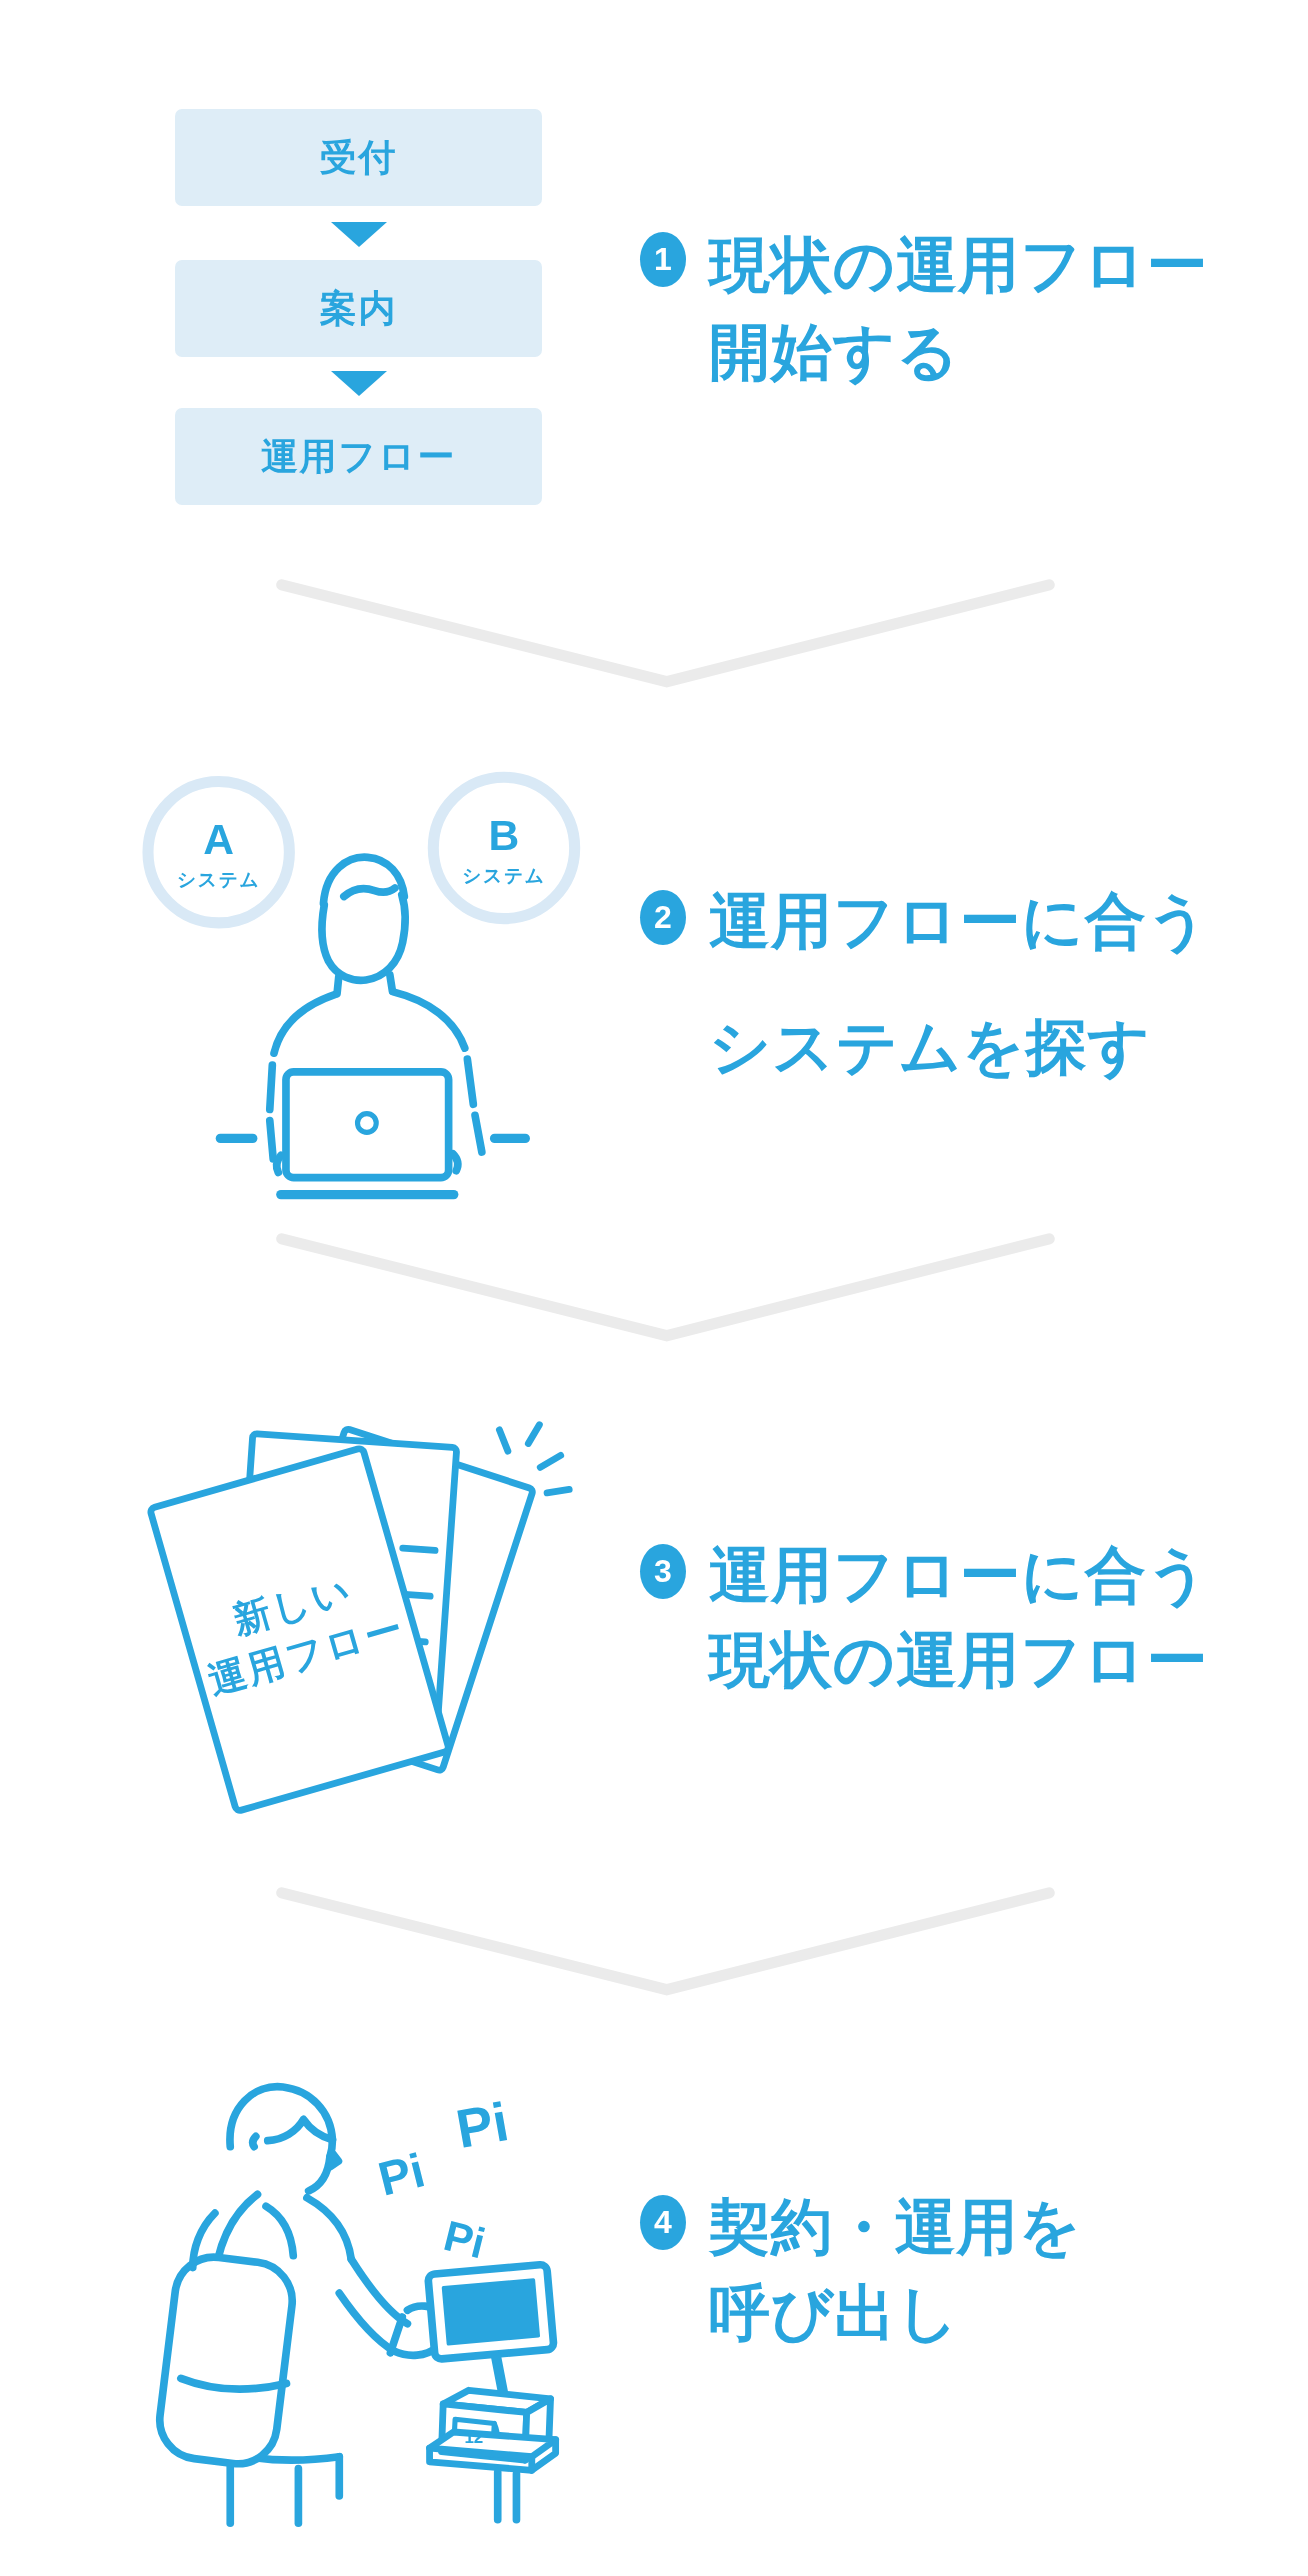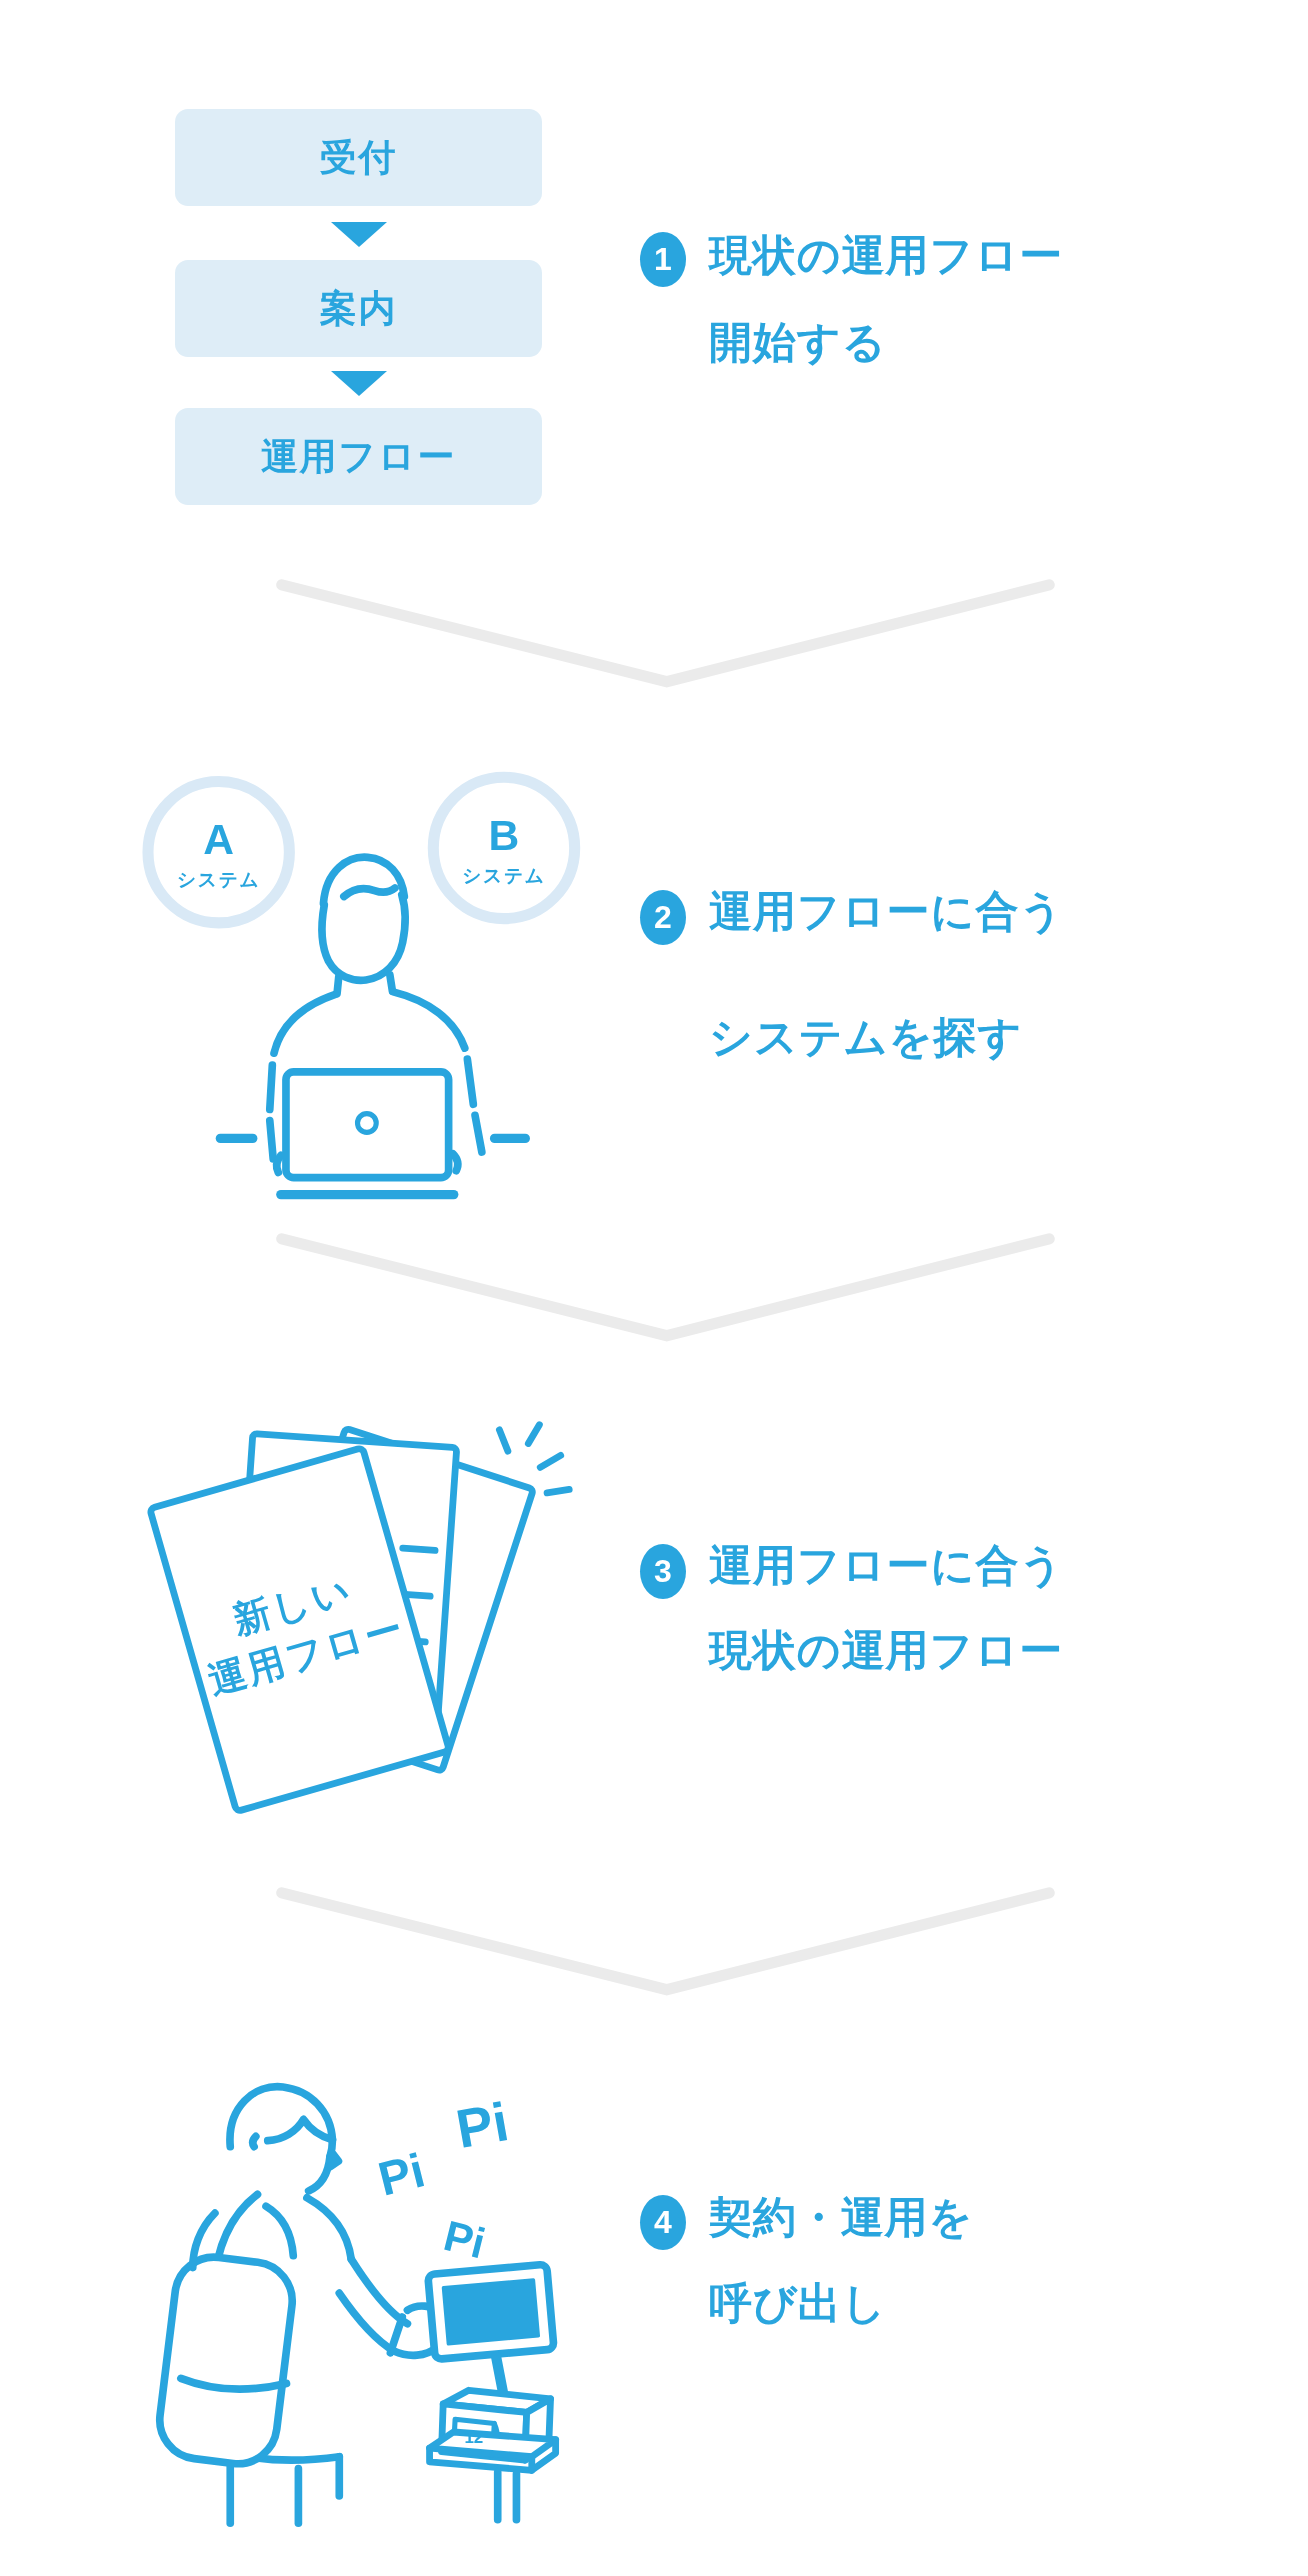--- a/index.html
+++ b/index.html
@@ -3,39 +3,39 @@
 <meta charset="utf-8">
 <style>
   html,body{margin:0;padding:0;background:#ffffff;}
   #canvas{
     position:relative;width:1308px;height:2576px;background:#ffffff;overflow:hidden;
     font-family:"Liberation Sans","DejaVu Sans",sans-serif;
   }
   
   .fbox{
     position:absolute;left:175px;width:367px;height:97px;
-    background:#DEEDF7;border-radius:13px;
+    background:#DEEDF7;border-radius:7px;
     display:flex;align-items:center;justify-content:center;
   }
   .fbox span{
     color:#29A5DE;font-size:37px;font-weight:bold;letter-spacing:1.7px;
   }
   .ftri{
     position:absolute;left:331px;width:0;height:0;
     border-left:28px solid transparent;border-right:28px solid transparent;
     border-top:25.6px solid #29A5DE;
   }
   
   .badge{
     position:absolute;left:640px;width:46px;height:55px;border-radius:50%;
     background:#29A5DE;color:#ffffff;display:flex;align-items:center;justify-content:center;
     font-size:32px;font-weight:bold;
   }
   .stepline{
-    position:absolute;left:709px;color:#29A5DE;font-size:43px;font-weight:bold;
+    position:absolute;left:709px;color:#29A5DE;font-size:61px;font-weight:bold;
     line-height:1.1;white-space:nowrap;letter-spacing:0.9px;
   }
   
   .chev{position:absolute;left:0;width:1308px;height:119px;}
   
   .illus{position:absolute;}
   svg text{font-family:"Liberation Sans","DejaVu Sans",sans-serif;font-weight:bold;fill:#29A5DE;}
 </style>
 </head>
 <body>

